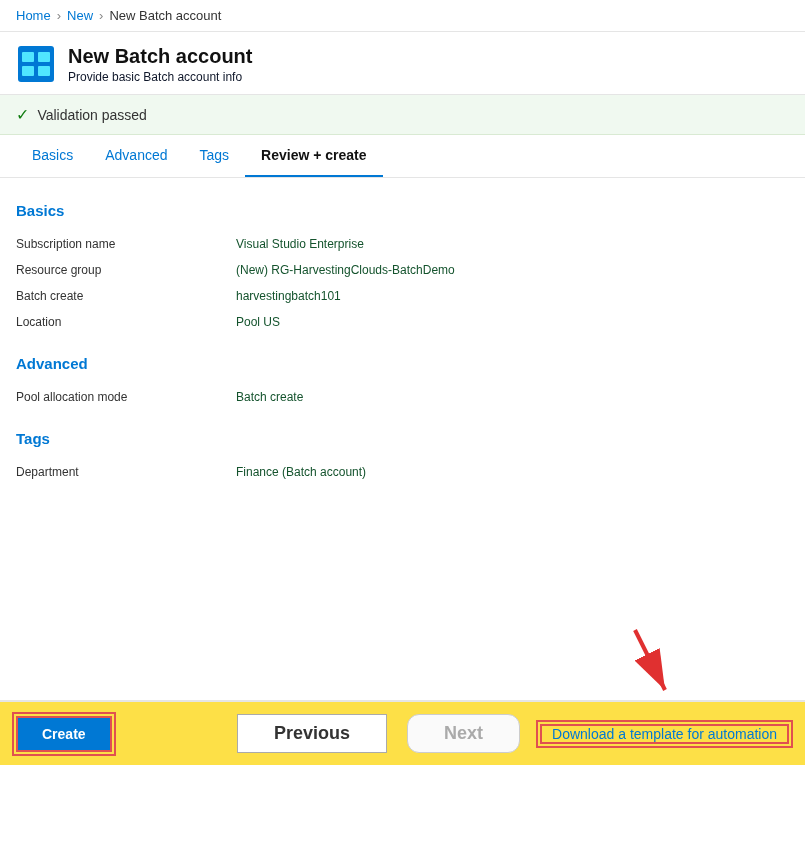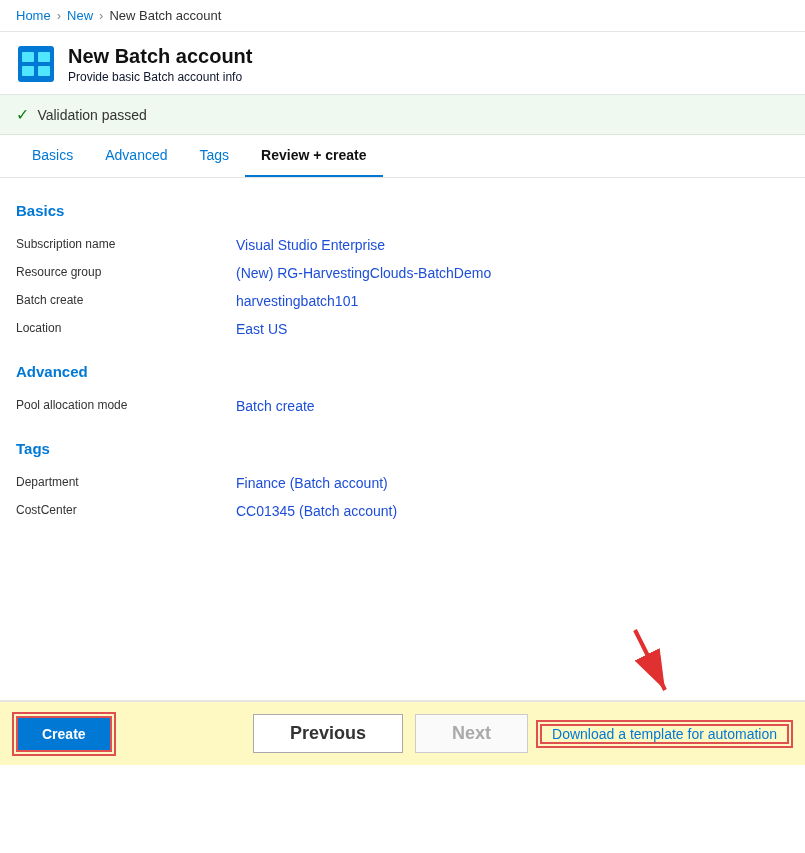--- a/index.html
+++ b/index.html
@@ -96,32 +96,32 @@
     .detail-table tr td {
       padding: 6px 0;
       vertical-align: top;
     }
     .detail-table tr td:first-child {
       color: #333;
       width: 220px;
       font-size: 12px;
     }
     .detail-table tr td:last-child {
-      color: #1d4ed8;
-      font-size: 14px;
+      color: #14532d;
+      font-size: 12px;
     }
 
     
     .footer {
       display: flex;
       align-items: center;
       padding: 12px 16px;
       border-top: 2px solid #e5e5e5;
-      background: #fef9c3;
-      gap: 12px;
+      background: #fde047;
+      gap: 20px;
     }
     .btn-create {
       background: #0078d4;
       color: #fff;
       border: 2px solid #e05050;
       padding: 8px 24px;
       font-size: 14px;
       font-weight: 600;
       cursor: pointer;
       min-width: 80px;
@@ -137,20 +137,21 @@
       font-size: 18px;
       cursor: pointer;
       font-weight: bold;
     }
 
     .btn-secondary:disabled, .btn-secondary.disabled {
       color: #aaa;
       border-color: #ccc;
       cursor: default;
       background: #fafafa;
+      border-radius: 12px;
     }
 
     .footer-spacer { flex: 1; }
 
     .download-link {
       color: #0078d4;
       text-decoration: none;
       font-size: 14px;
       cursor: pointer;
       border: 2px solid #e05050;
@@ -239,45 +240,41 @@
           <tr>
             <td>Resource group</td>
             <td>(New) RG-HarvestingClouds-BatchDemo</td>
           </tr>
           <tr>
             <td>Batch create</td>
             <td>harvestingbatch101</td>
           </tr>
           <tr>
             <td>Location</td>
-            <td>East US</td>
+            <td>Pool US</td>
           </tr>
         </tbody>
       </table>
 
       <div class="section-heading">Advanced</div>
       <table class="detail-table">
         <tbody>
           <tr>
             <td>Pool allocation mode</td>
             <td>Batch create</td>
           </tr>
         </tbody>
       </table>
 
       <div class="section-heading">Tags</div>
       <table class="detail-table">
         <tbody>
           <tr>
             <td>Department</td>
             <td>Finance (Batch account)</td>
-          </tr>
-          <tr>
-            <td>CostCenter</td>
-            <td>CC01345 (Batch account)</td>
           </tr>
         </tbody>
       </table>
 
     </div>
   </div>
 
   <div class="footer-area">
 
     <svg class="red-arrow-svg" width="80" height="80" viewBox="0 0 80 80" xmlns="http://www.w3.org/2000/svg">

